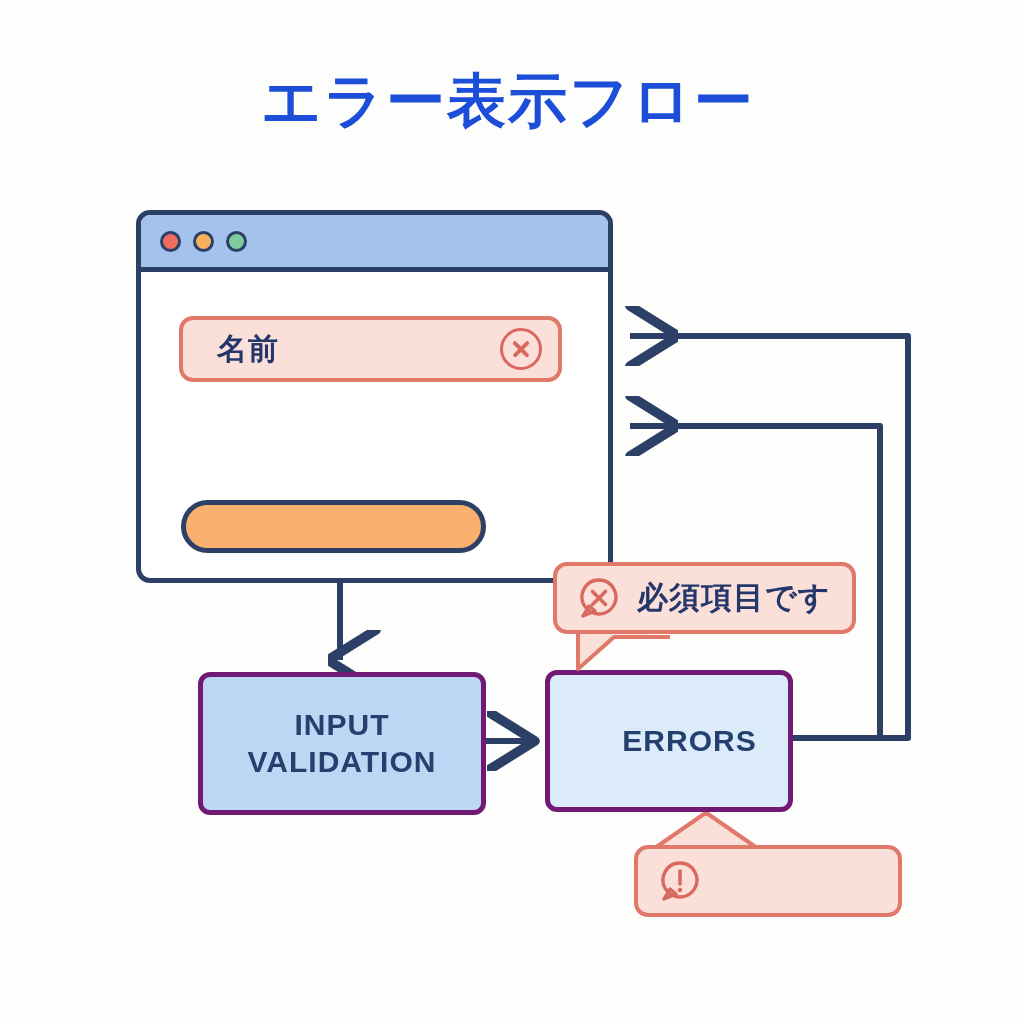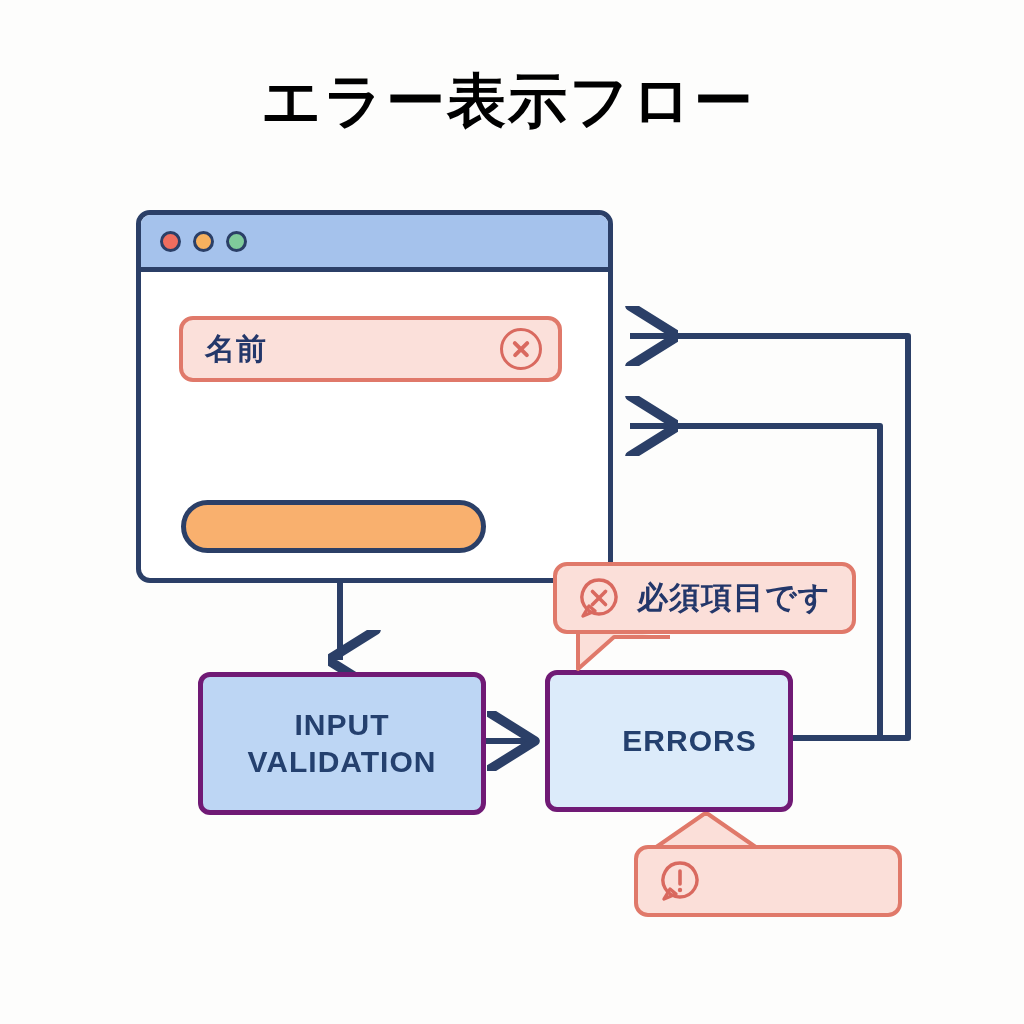--- a/index.html
+++ b/index.html
@@ -21,21 +21,21 @@
 
   
   .diagram-title {
     position: absolute;
     left: 0;
     top: 72px;
     width: 1016px;
     text-align: center;
     font-size: 59px;
     font-weight: 700;
-    color: #000000;
+    color: #1d4ed8;
     letter-spacing: 2px;
     line-height: 1;
     text-shadow: 0 1px 0 rgba(255,255,255,0.6);
   }
 
   
   .browser-window {
     position: absolute;
     left: 136px;
     top: 210px;
@@ -85,21 +85,21 @@
     position: absolute;
     left: 38px;
     width: 383px;
     height: 66px;
     background: #fbe0da;
     border: 4px solid #e0796a;
     border-radius: 14px;
     box-sizing: border-box;
     display: flex;
     align-items: center;
-    padding: 0 16px 0 22px;
+    padding: 0 16px 0 34px;
   }
   .field-name  { top: 44px; }
   .field-email { top: 134px; }
   .field-label {
     font-size: 30px;
     font-weight: 700;
     color: #23376a;
     letter-spacing: 1px;
     flex: 1;
   }

